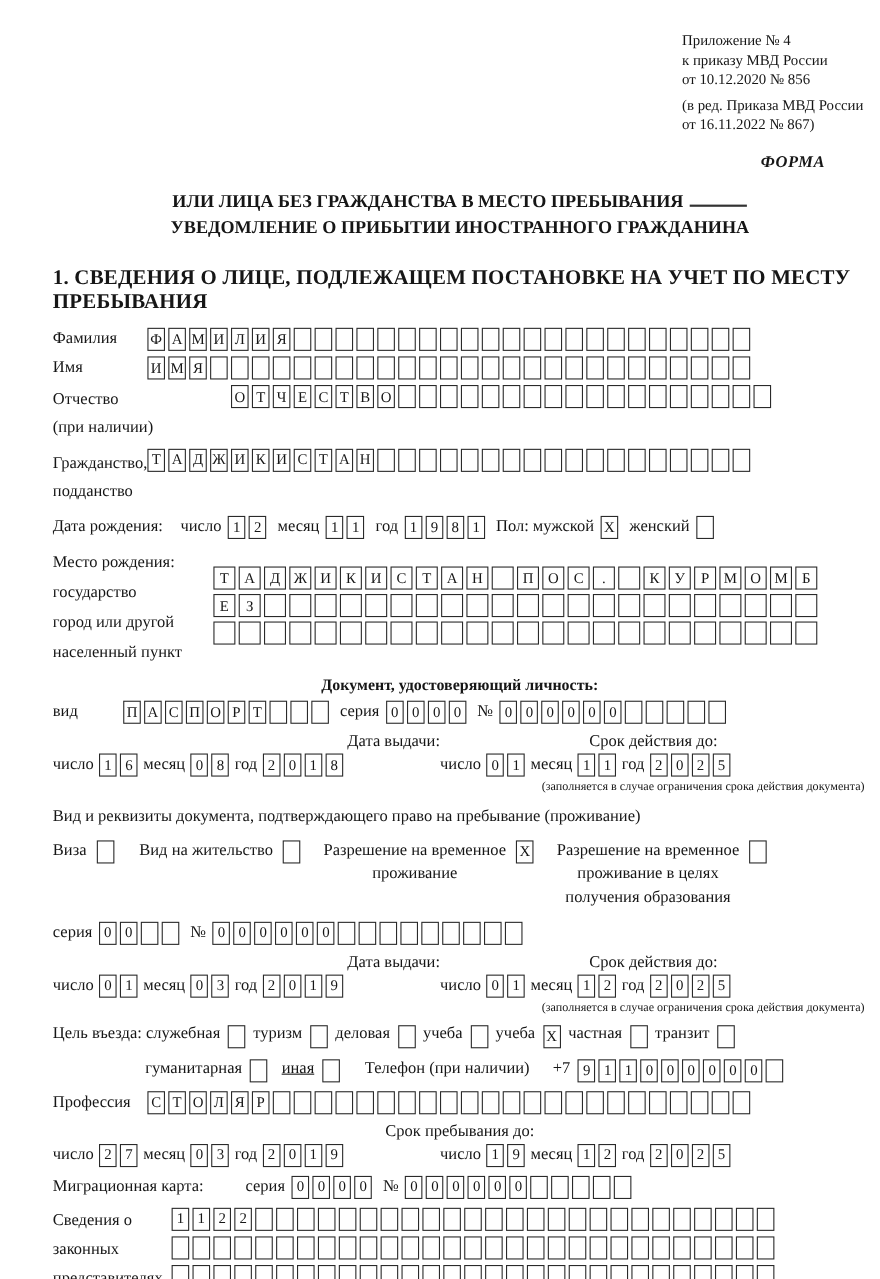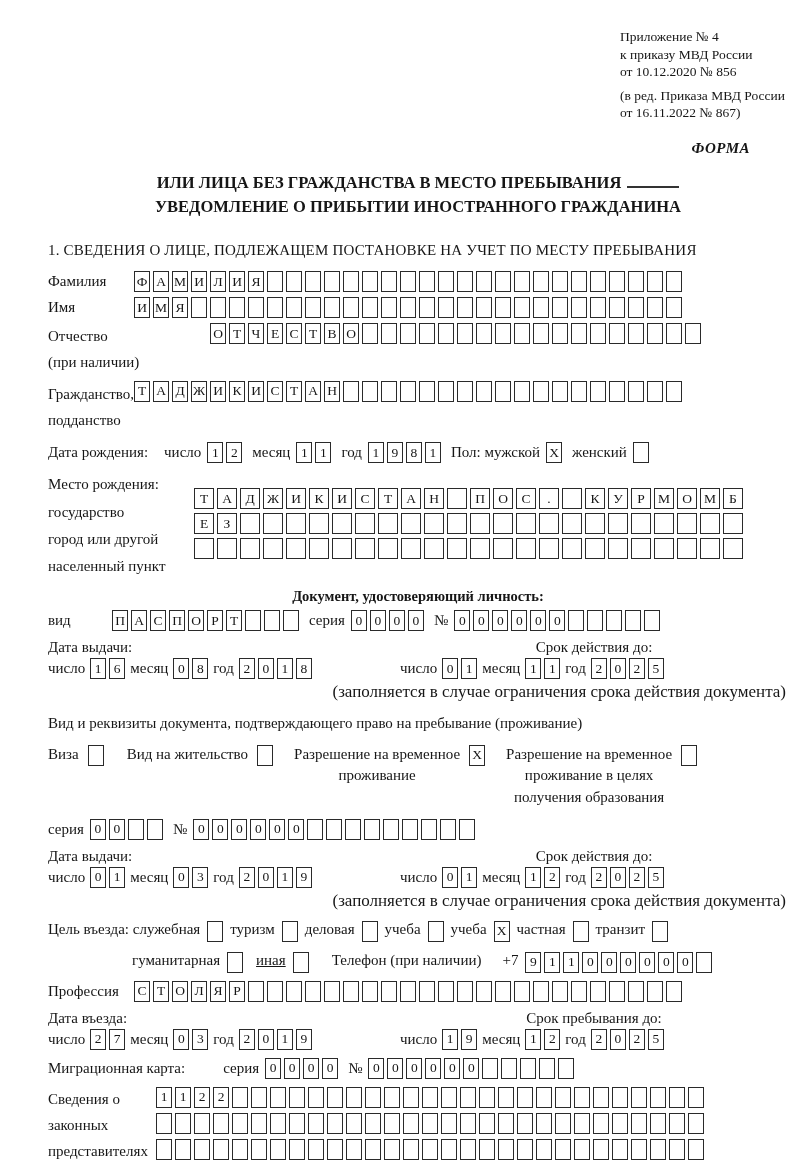--- a/index.html
+++ b/index.html
@@ -11,21 +11,21 @@
   }
   .page { padding:28px 12px 0 48px; }
 
   .appendix { margin-left:572px; width:212px; font-size:13.5px; line-height:1.3; }
   .appendix .block2 { margin-top:6px; }
   .forma { font-weight:bold; text-align:right; margin:18px 38px 0 0; letter-spacing:.5px;font-style:italic; }
 
   .title { text-align:center; font-weight:bold; font-size:16.5px; line-height:1.5; margin-top:14px; }
   .blank-line { display:inline-block; width:52px; border-bottom:2px solid #333; height:14px; margin-left:6px; }
 
-  .sec1 { font-weight:normal; font-size:15px; margin-top:22px; margin-bottom:12px; letter-spacing:.2px; }
+  .sec1 { font-weight:bold; font-size:19px; margin-top:22px; margin-bottom:12px; letter-spacing:.2px; }
 
   .frow { display:flex; align-items:center; margin-top:5px; }
   .boxes { display:inline-flex; gap:3px; flex:0 0 auto; }
   .cell { flex:0 0 auto; width:16px; height:21px; border:1.6px solid #2a2a2a;
           display:inline-flex; align-items:center; justify-content:center; font-size:13.5px; }
   .boxes.wide .cell { width:20px; }
 
   .label-col { flex:0 0 auto; }
   .w86 { width:86px; }
   .w162 { width:162px; }
@@ -35,26 +35,26 @@
   .inline-lbl { margin:0 6px 0 10px; white-space:nowrap; }
   .inline-lbl.first { margin-left:0; }
 
   .place-wrap { display:flex; align-items:center; margin-top:8px; }
   .place-labels { width:146px; line-height:1.82; flex:0 0 auto; }
   .place-rows .boxes { margin-bottom:4px; display:flex; }
 
   .doc-heading { text-align:center; font-weight:bold; font-size:14.5px; margin-top:8px; }
 
   .caps { display:flex; margin-top:8px; }
-  .cap-left { width:352px; text-align:left; flex:0 0 auto; }
+  .cap-left { width:352px; text-align:right; flex:0 0 auto; }
   .cap-right { flex:1; text-align:center; }
   .dates-row { display:flex; align-items:center; margin-top:2px; }
   .dgroup { display:flex; align-items:center; gap:5px; flex:0 0 auto; }
   .dg-left { width:352px; }
-  .note { font-size:17px; text-align:right; margin-top:3px; padding-right:2px; }
+  .note { font-size:11px; text-align:right; margin-top:3px; padding-right:2px; }
 
   .intro { margin-top:10px; line-height:1.55; }
 
   .opts-row { display:flex; align-items:flex-start; gap:9px; margin-top:8px; }
   .opt-label { text-align:center; line-height:1.45; }
   .opts-row .boxes { margin-top:1px; }
 
   .goal-row { display:flex; align-items:flex-start; gap:7px; margin-top:10px; flex-wrap:nowrap; }
   .goal-row span { white-space:nowrap; }
   .indent84 { margin-left:84px; }
@@ -621,21 +621,20 @@
         <span class="cell"></span>
         <span class="cell"></span>
         <span class="cell"></span>
         <span class="cell"></span>
         <span class="cell"></span>
         <span class="cell"></span>
       </span>
   </div>
 
   <div class="caps">
-    <div class="cap-left">Дата въезда:</div>
     <div class="cap-right">Срок пребывания до:</div>
   </div>
   <div class="dates-row">
     <div class="dgroup dg-left">
       <span>число</span>
       <span class="boxes">
           <span class="cell">2</span>
           <span class="cell">7</span>
         </span>
       <span>месяц</span>

